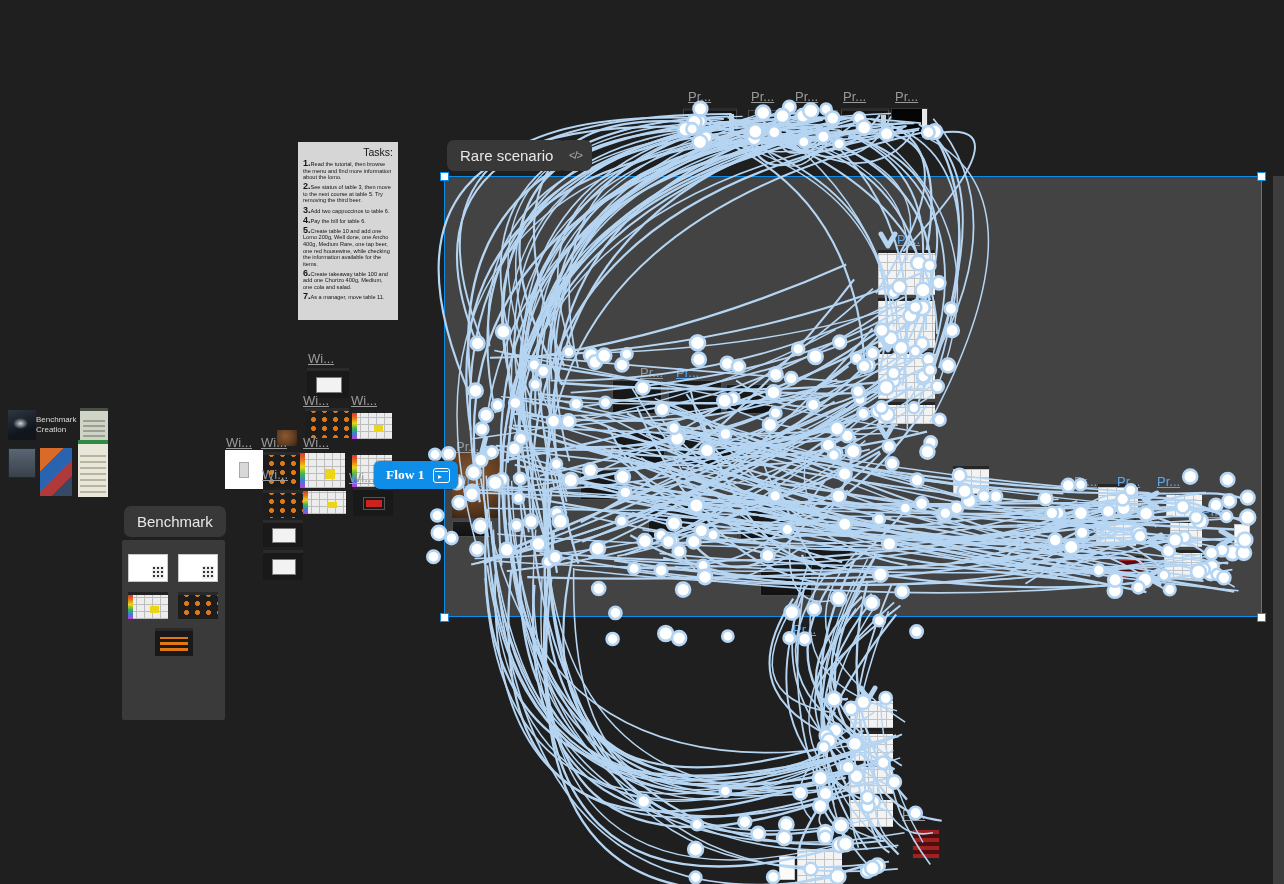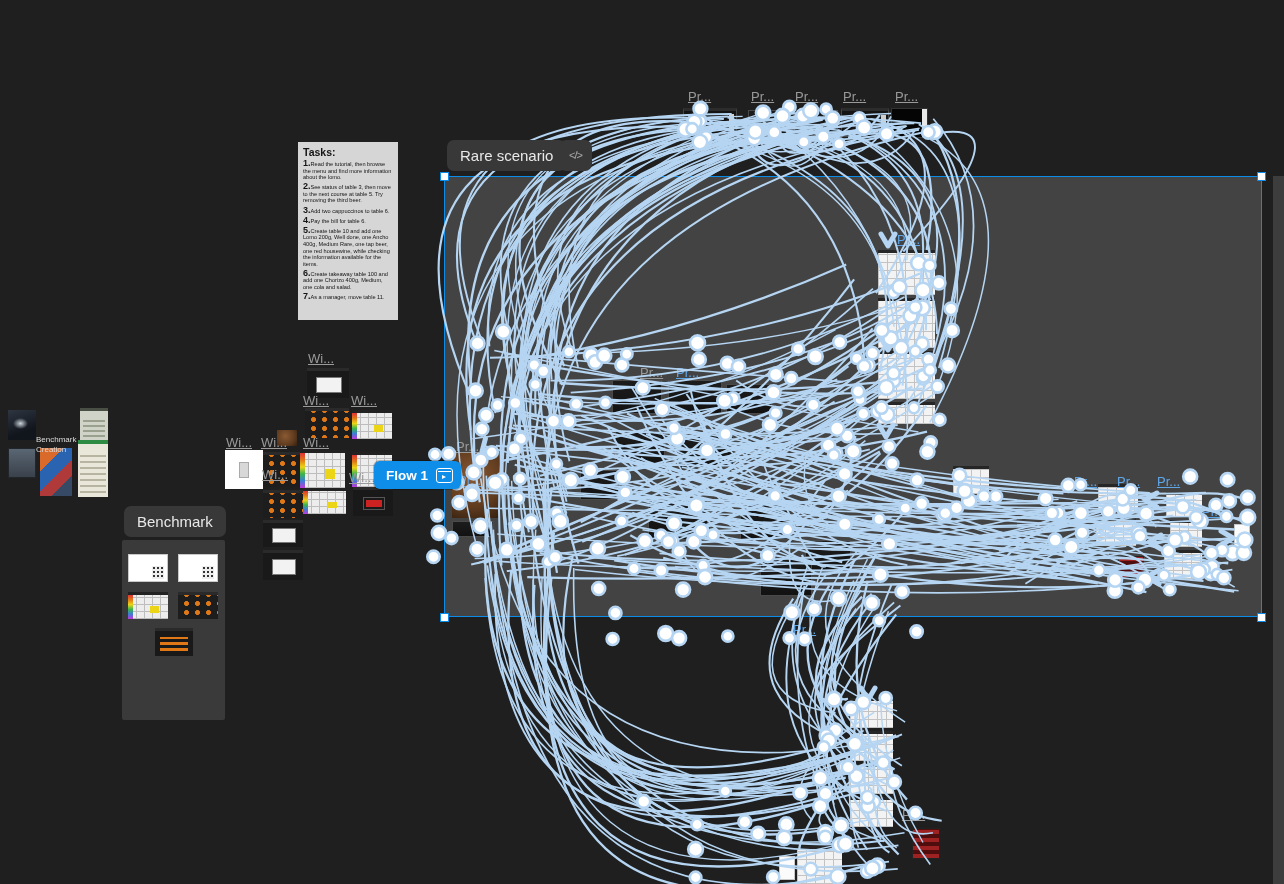--- a/index.html
+++ b/index.html
@@ -10,35 +10,35 @@
            background:#434343;border:1.5px solid #0c8ce9;box-sizing:border-box;}
   .handle{position:absolute;width:9px;height:9px;background:#fff;border:1.5px solid #0c8ce9;box-sizing:border-box;z-index:40;}
   .rstrip{position:absolute;left:1273px;top:176px;width:11px;height:708px;background:#3d3d3d;}
   
   .pill{position:absolute;background:#383838;color:#e8e8e8;border-radius:7px;
         font-size:15px;line-height:31px;height:31px;padding:0 13px;z-index:60;white-space:nowrap;}
   .codebtn{position:absolute;background:#383838;color:#a9a9a9;border-radius:7px;height:31px;width:33px;
         font-size:11px;line-height:31px;text-align:center;z-index:60;letter-spacing:-1px;}
   .flowbadge{position:absolute;left:374px;top:461px;height:28px;background:#0f8ee9;border-radius:6px;
         display:flex;align-items:center;gap:8px;padding:0 8px 0 12px;z-index:70;box-shadow:0 0 0 1px rgba(0,0,0,.25);}
-  .flowbadge .ftxt{color:#fff;font-size:13.5px;font-weight:600;}
+  .flowbadge .ftxt{color:#fff;font-size:13.5px;font-weight:600;font-family:Liberation Serif, serif;}
   .flowicon{width:17px;height:15px;border:1.6px solid #fff;border-radius:3px;position:relative;box-sizing:border-box;}
   .flowicon::before{content:"";position:absolute;left:1px;right:1px;top:2px;height:1.6px;background:#fff;}
   .flowicon::after{content:"";position:absolute;left:4.5px;top:6px;border-left:4px solid #fff;
         border-top:2.6px solid transparent;border-bottom:2.6px solid transparent;}
   
   .itbox{position:absolute;left:122px;top:540px;width:103px;height:180px;background:#3a3a3a;border-radius:2px;}
   
   .note{position:absolute;left:298px;top:142px;width:100px;height:178px;background:#d6d6d6;color:#141414;
         padding:4px 5px;box-sizing:border-box;z-index:65;}
-  .note h3{margin:0 0 2px 0;font-size:10.5px;font-weight:700;}
+  .note h3{margin:0 0 2px 0;font-size:10.5px;font-weight:400;text-align:right;}
   .task{font-size:5.6px;line-height:6.6px;margin-bottom:2.5px;}
   .task b{font-size:9px;font-weight:700;}
   
-  .bench{position:absolute;left:36px;top:435px;width:44px;color:#dcdcdc;font-size:8px;line-height:10px;z-index:30;}
+  .bench{position:absolute;left:36px;top:415px;width:44px;color:#dcdcdc;font-size:8px;line-height:10px;z-index:30;}
   
   .flabel{position:absolute;font-size:13px;color:#9a9a9a;z-index:20;white-space:nowrap;text-decoration:underline;}
   .flabel.blue{color:#5fa6e9;}
   
   .thumb{position:absolute;z-index:10;box-sizing:border-box;}
   .v-dark{background:linear-gradient(#1c1c1c,#121212);border:1px solid #4a4a4a;}
   .v-dark-strip{background:#141414;border:1px solid #474747;border-top:3px solid #2c2c2c;}
   .v-dark-strip::after{content:"";position:absolute;right:2px;top:15%;bottom:15%;width:5px;background:#cfcfcf;}
   .v-black-strip{background:#050505;border:1px solid #333;}
   .v-black-strip::after{content:"";position:absolute;right:0;top:0;bottom:0;width:5px;background:#e8e8e8;}

